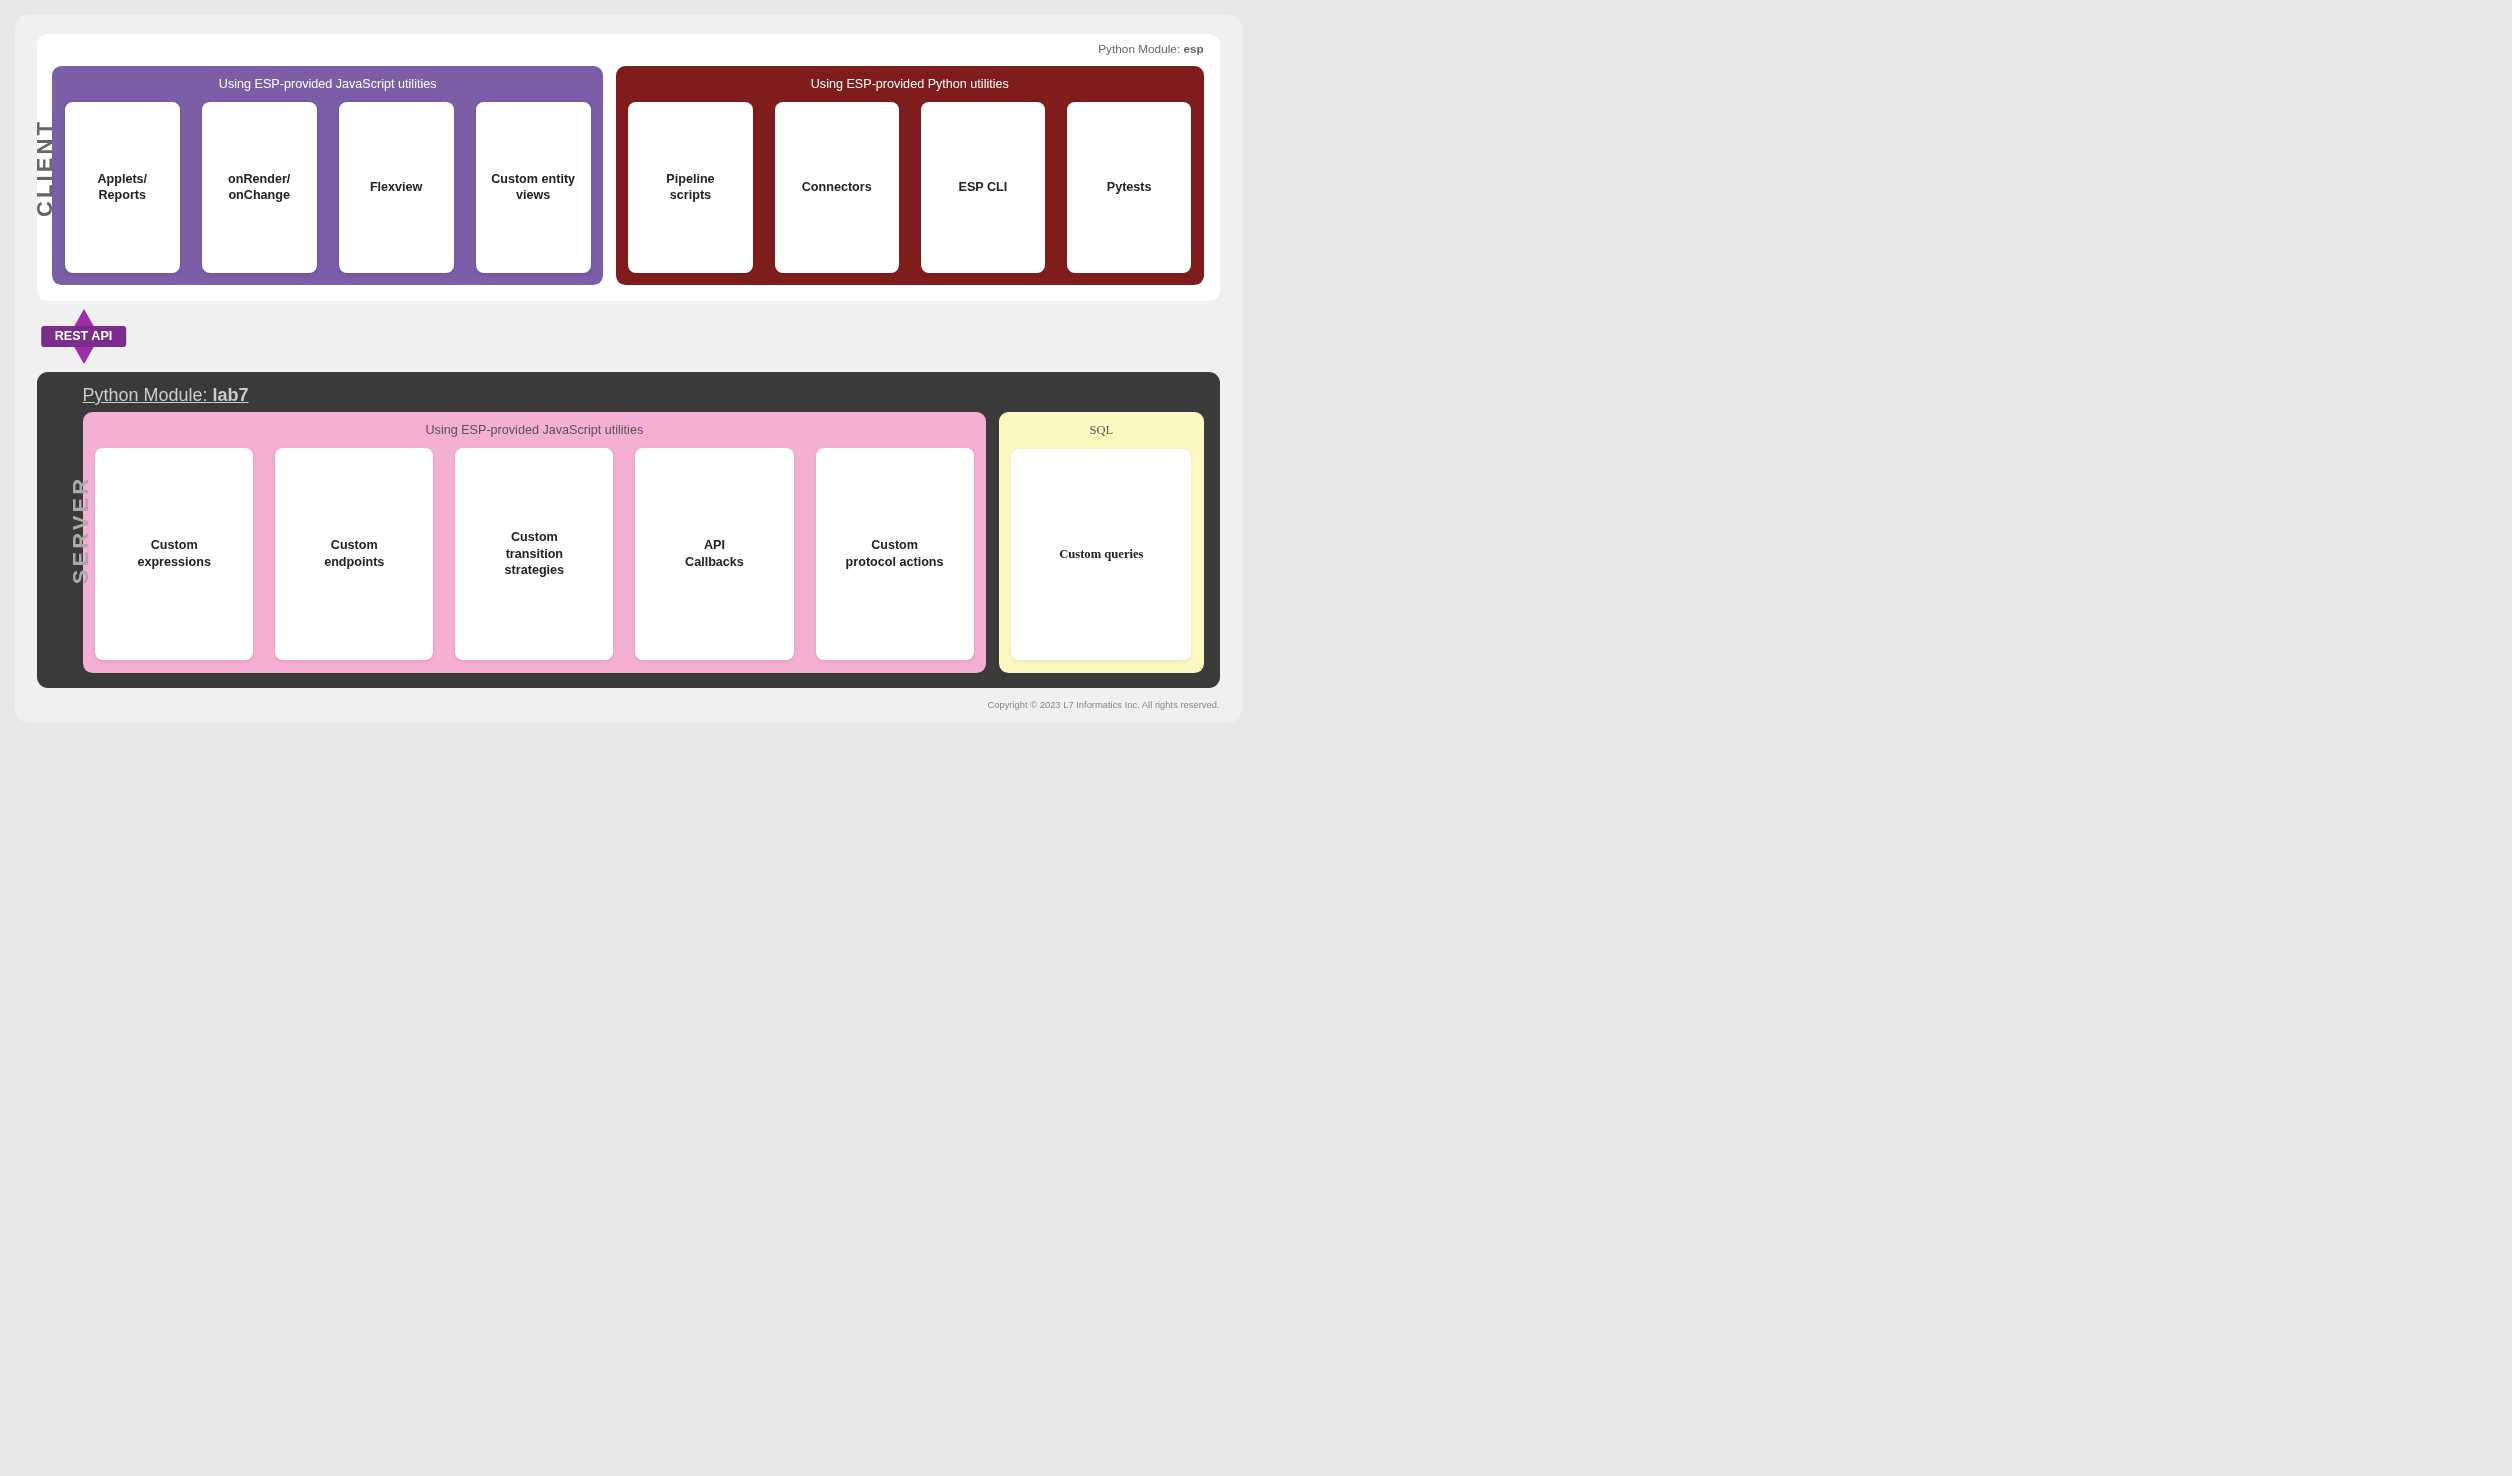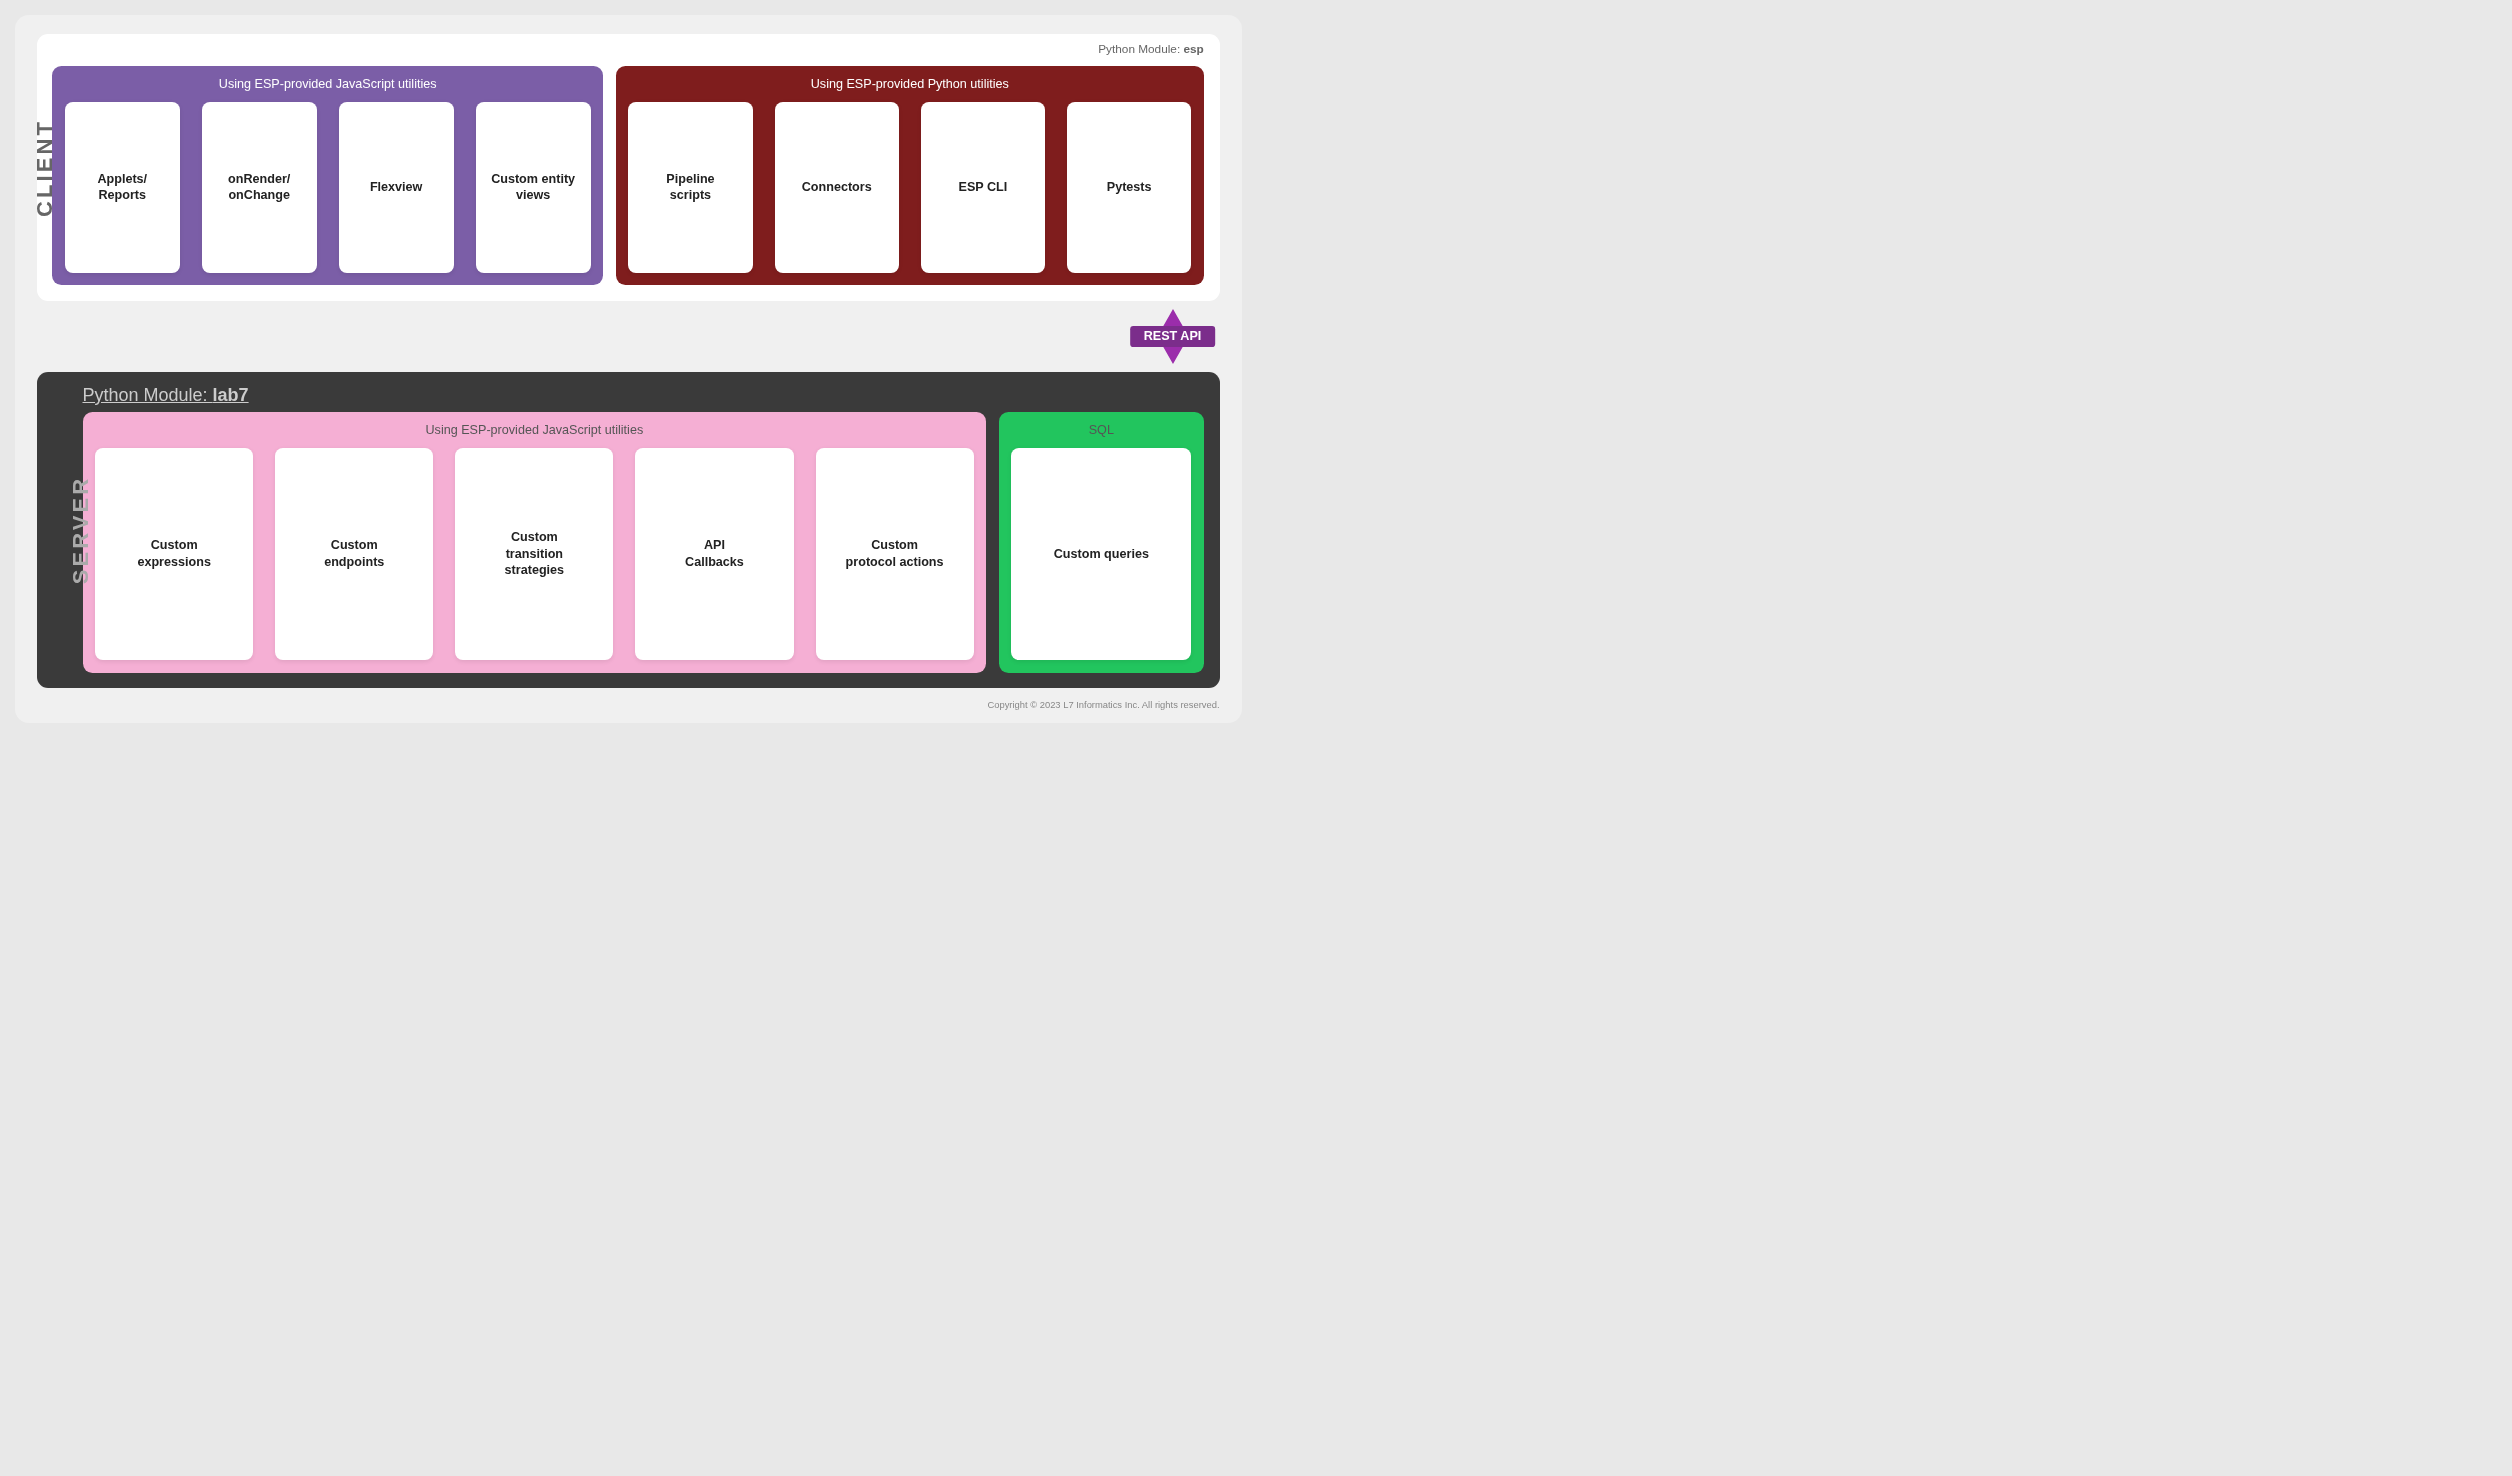--- a/index.html
+++ b/index.html
@@ -93,21 +93,21 @@
       line-height: 1.3;
       flex: 1;
       padding: 9.4px 6.3px;
       box-shadow: 0 1.6px 4.7px rgba(0,0,0,0.08);
     }
 
     
     .rest-api-section {
       display: flex;
       align-items: center;
-      justify-content: flex-end;
+      justify-content: flex-start;
       height: 71px;
       flex: 0 0 auto;
       position: relative;
     }
 
     .arrow-container {
       display: flex;
       flex-direction: column;
       align-items: center;
       position: relative;
@@ -163,27 +163,28 @@
 
     .server-js-box .section-title {
       color: #555;
       font-size: 12.6px;
       text-align: center;
       margin-bottom: 3.1px;
     }
 
     
     .sql-box {
-      background: #22c55e;
+      background: #fef9c3;
       border-radius: 9.4px;
       padding: 11px 12.6px 12.6px 12.6px;
       flex: 0 0 205px;
       display: flex;
       flex-direction: column;
       gap: 7.9px;
+      font-family: Liberation Serif, serif;
     }
 
     .sql-box .section-title {
       color: #555;
       font-size: 12.6px;
       text-align: center;
       margin-bottom: 3.1px;
     }
 
     .copyright {

